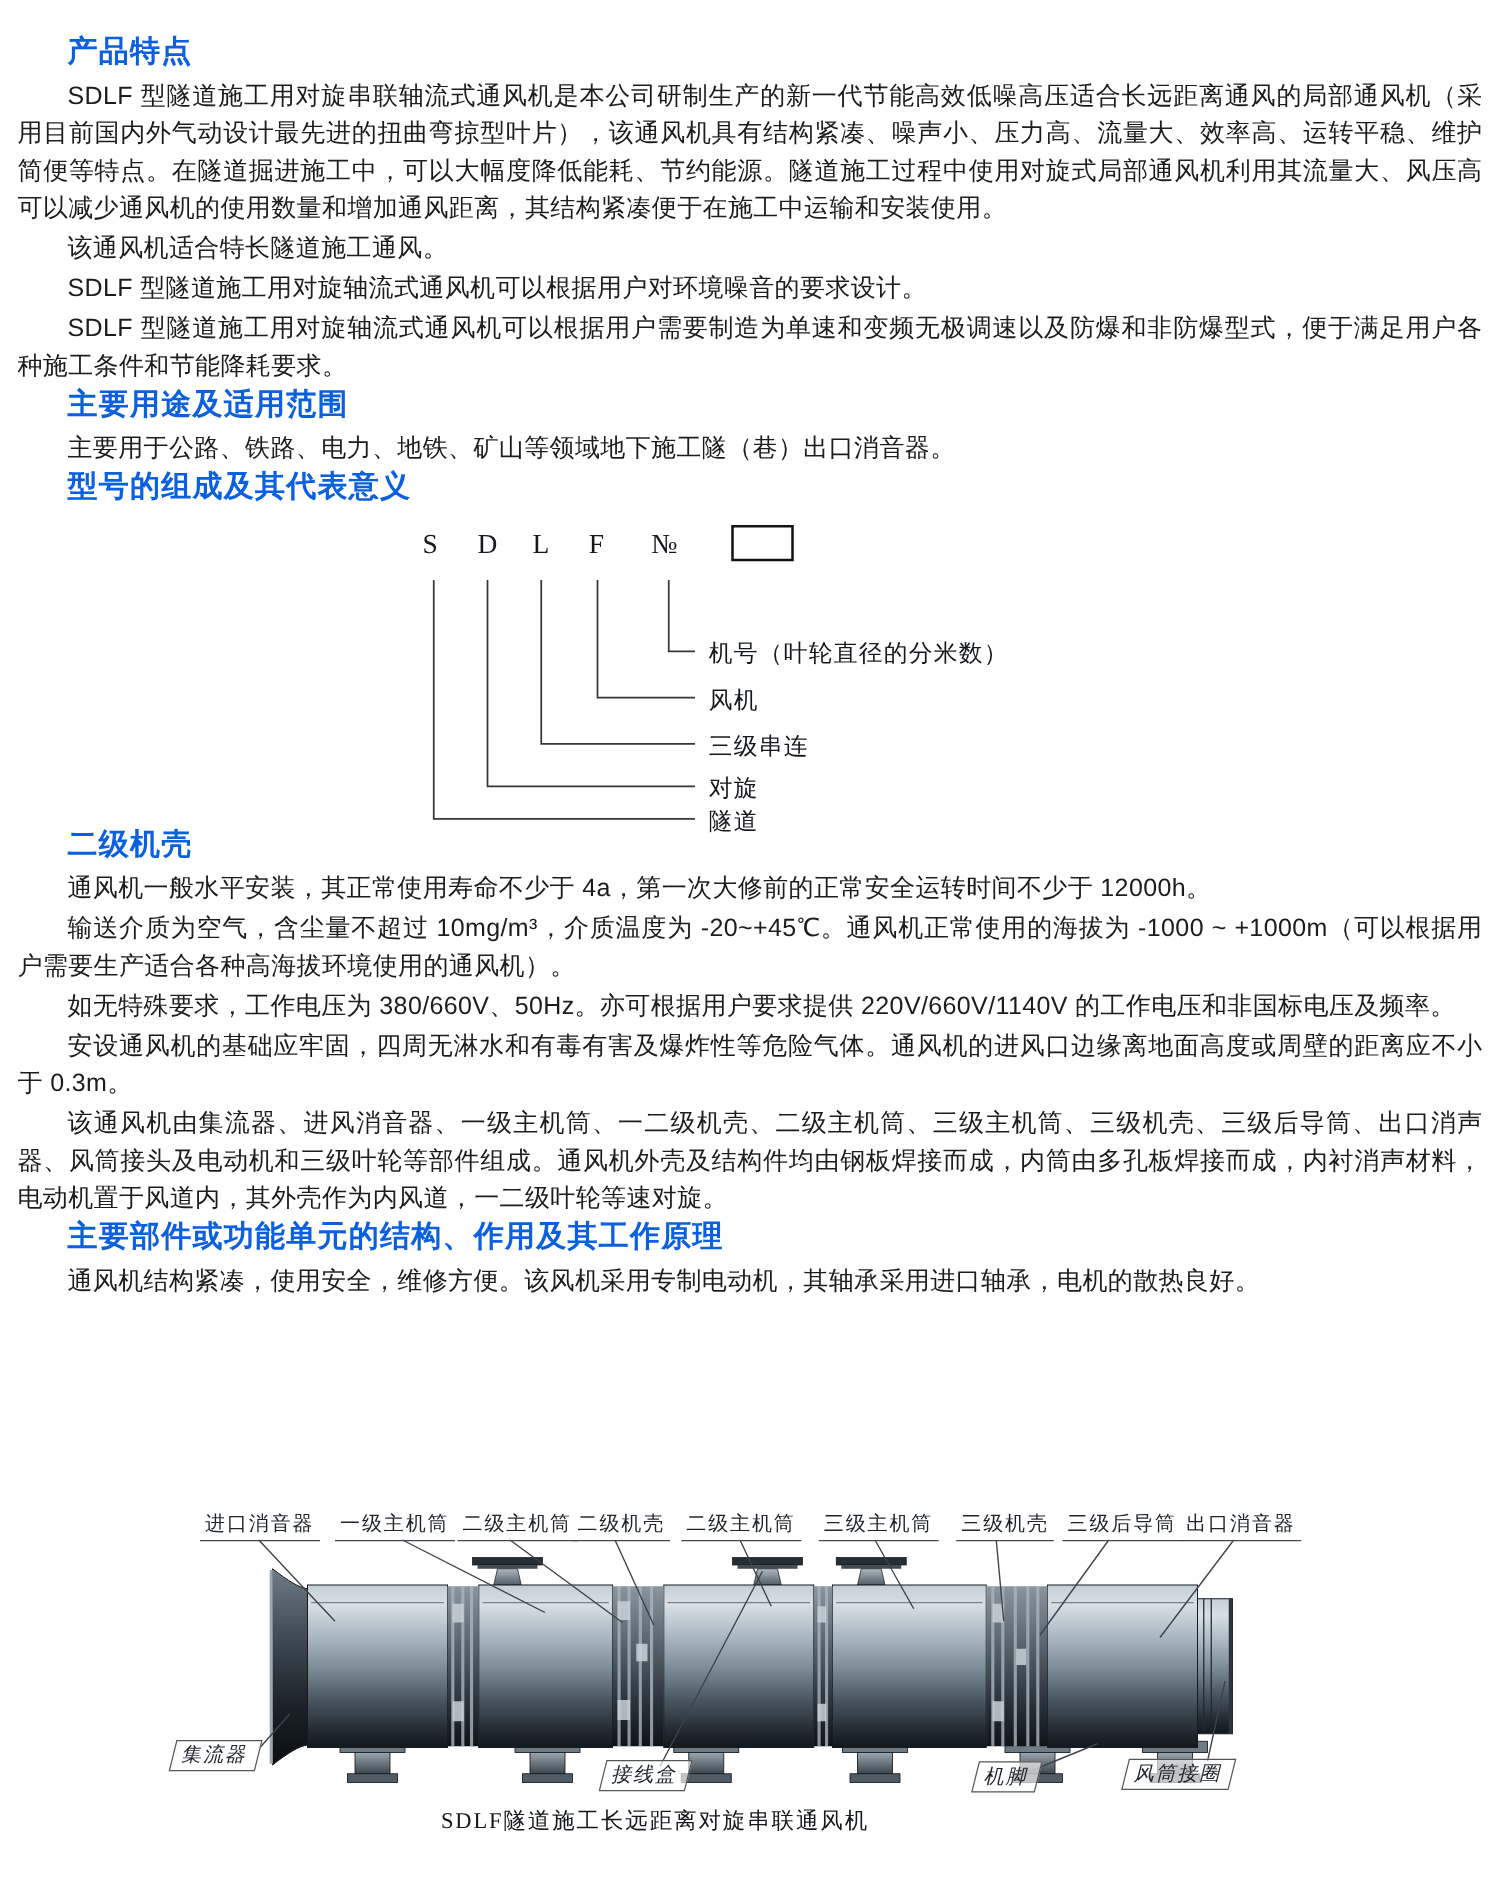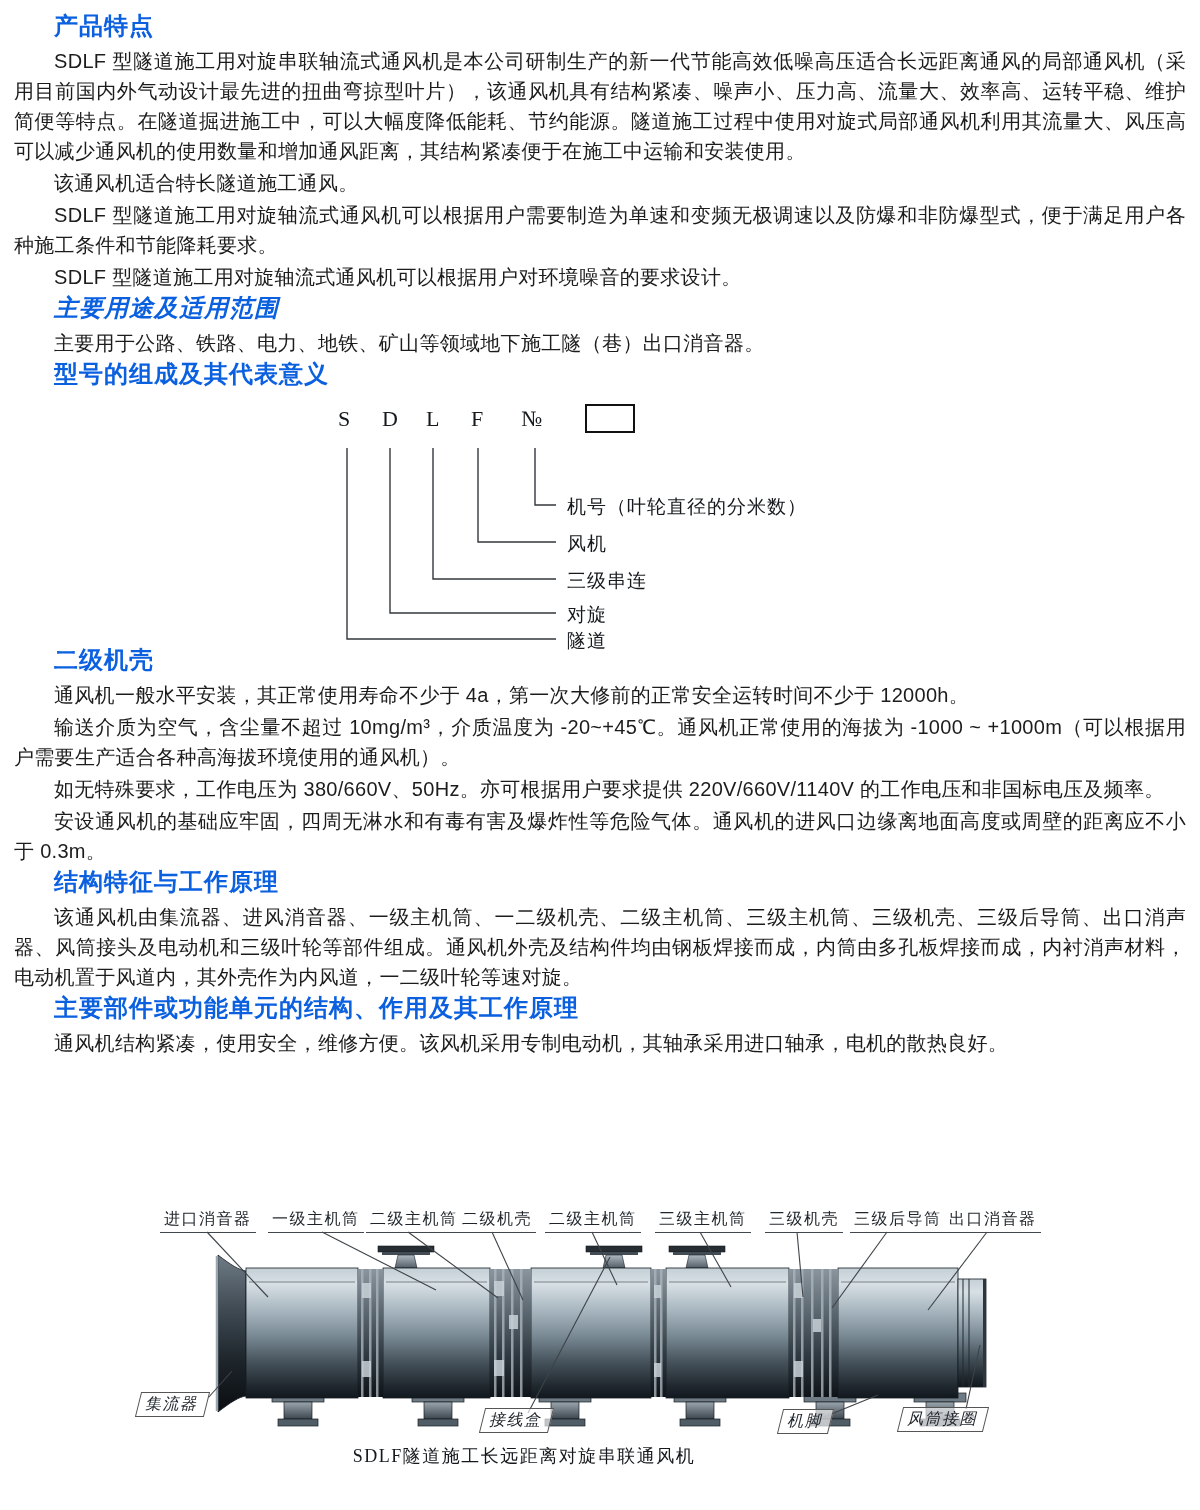--- a/index.html
+++ b/index.html
@@ -10,21 +10,21 @@
   }
   .content{padding:12px 14px 0 14px;}
   h2.sec{
     color:#0b60e0;font-size:24px;line-height:28px;font-weight:bold;
     letter-spacing:1px;margin:0 0 6px 40px;
   }
   p.body{
     font-size:20px;line-height:30px;margin:0 0 2px 0;
     text-align:justify;text-indent:2em;letter-spacing:0.3px;
   }
-  .mt16{margin-top:16px;font-style:italic;} .mt10{margin-top:10px;} .mt8{margin-top:8px;} .mt6{margin-top:6px;}
+  .mt16{margin-top:16px;} .mt10{margin-top:10px;} .mt8{margin-top:8px;} .mt6{margin-top:6px;}
   .mb4{margin-bottom:4px;}
 
   
   .model-diagram{position:relative;width:1200px;height:252px;margin:4px 0 0 -14px;}
   .model-letter{
     position:absolute;top:12px;font-family:"Liberation Serif",serif;
     font-size:22px;color:#15181c;
   }
   .model-box{position:absolute;left:585px;top:10px;width:46px;height:25px;border:2px solid #111;}
   .model-label{
@@ -49,25 +49,25 @@
   .m-caption{
     position:absolute;left:0;top:249px;width:1048px;text-align:center;
     font-family:"Liberation Serif",serif;font-size:18px;color:#15181c;letter-spacing:1.5px;
   }
 </style>
 </head>
 <body>
 
 <div class="content">
 
-  <h2 class="sec" style="margin-top:0">产品特点</h2>
+  <h2 class="sec" style="margin-top:16px">产品特点</h2>
   <p class="body">SDLF 型隧道施工用对旋串联轴流式通风机是本公司研制生产的新一代节能高效低噪高压适合长远距离通风的局部通风机（采用目前国内外气动设计最先进的扭曲弯掠型叶片），该通风机具有结构紧凑、噪声小、压力高、流量大、效率高、运转平稳、维护简便等特点。在隧道掘进施工中，可以大幅度降低能耗、节约能源。隧道施工过程中使用对旋式局部通风机利用其流量大、风压高可以减少通风机的使用数量和增加通风距离，其结构紧凑便于在施工中运输和安装使用。</p>
   <p class="body">该通风机适合特长隧道施工通风。</p>
+  <p class="body">SDLF 型隧道施工用对旋轴流式通风机可以根据用户对环境噪音的要求设计。</p>
   <p class="body">SDLF 型隧道施工用对旋轴流式通风机可以根据用户需要制造为单速和变频无极调速以及防爆和非防爆型式，便于满足用户各种施工条件和节能降耗要求。</p>
-  <p class="body">SDLF 型隧道施工用对旋轴流式通风机可以根据用户对环境噪音的要求设计。</p>
 
   <h2 class="sec mt16">主要用途及适用范围</h2>
   <p class="body">主要用于公路、铁路、电力、地铁、矿山等领域地下施工隧（巷）出口消音器。</p>
 
   <h2 class="sec mt10">型号的组成及其代表意义</h2>
 
   <div class="model-diagram">
     <svg class="model-svg" width="1200" height="252" viewBox="0 0 1200 252">
       <g stroke="#33383d" stroke-width="1.4" fill="none">
         <polyline points="347,54 347,245 556,245"></polyline>
@@ -89,21 +89,20 @@
     <div class="model-label" style="top:208px">对旋</div>
     <div class="model-label" style="top:234px">隧道</div>
   </div>
 
   <h2 class="sec mt8">二级机壳</h2>
   <p class="body">通风机一般水平安装，其正常使用寿命不少于 4a，第一次大修前的正常安全运转时间不少于 12000h。</p>
   <p class="body">输送介质为空气，含尘量不超过 10mg/m³，介质温度为 -20~+45℃。通风机正常使用的海拔为 -1000 ~ +1000m（可以根据用户需要生产适合各种高海拔环境使用的通风机）。</p>
   <p class="body">如无特殊要求，工作电压为 380/660V、50Hz。亦可根据用户要求提供 220V/660V/1140V 的工作电压和非国标电压及频率。</p>
   <p class="body">安设通风机的基础应牢固，四周无淋水和有毒有害及爆炸性等危险气体。通风机的进风口边缘离地面高度或周壁的距离应不小于 0.3m。</p>
 
-  <h2 class="sec mt6 mb4">结构特征与工作原理</h2>
   <p class="body">该通风机由集流器、进风消音器、一级主机筒、一二级机壳、二级主机筒、三级主机筒、三级机壳、三级后导筒、出口消声器、风筒接头及电动机和三级叶轮等部件组成。通风机外壳及结构件均由钢板焊接而成，内筒由多孔板焊接而成，内衬消声材料，电动机置于风道内，其外壳作为内风道，一二级叶轮等速对旋。</p>
 
   <h2 class="sec mt8 mb4">主要部件或功能单元的结构、作用及其工作原理</h2>
   <p class="body">通风机结构紧凑，使用安全，维修方便。该风机采用专制电动机，其轴承采用进口轴承，电机的散热良好。</p>
 
 </div>
 
 <div class="machine-diagram">
 
   <svg class="machine-svg" width="1200" height="300" viewBox="0 0 1200 300">

